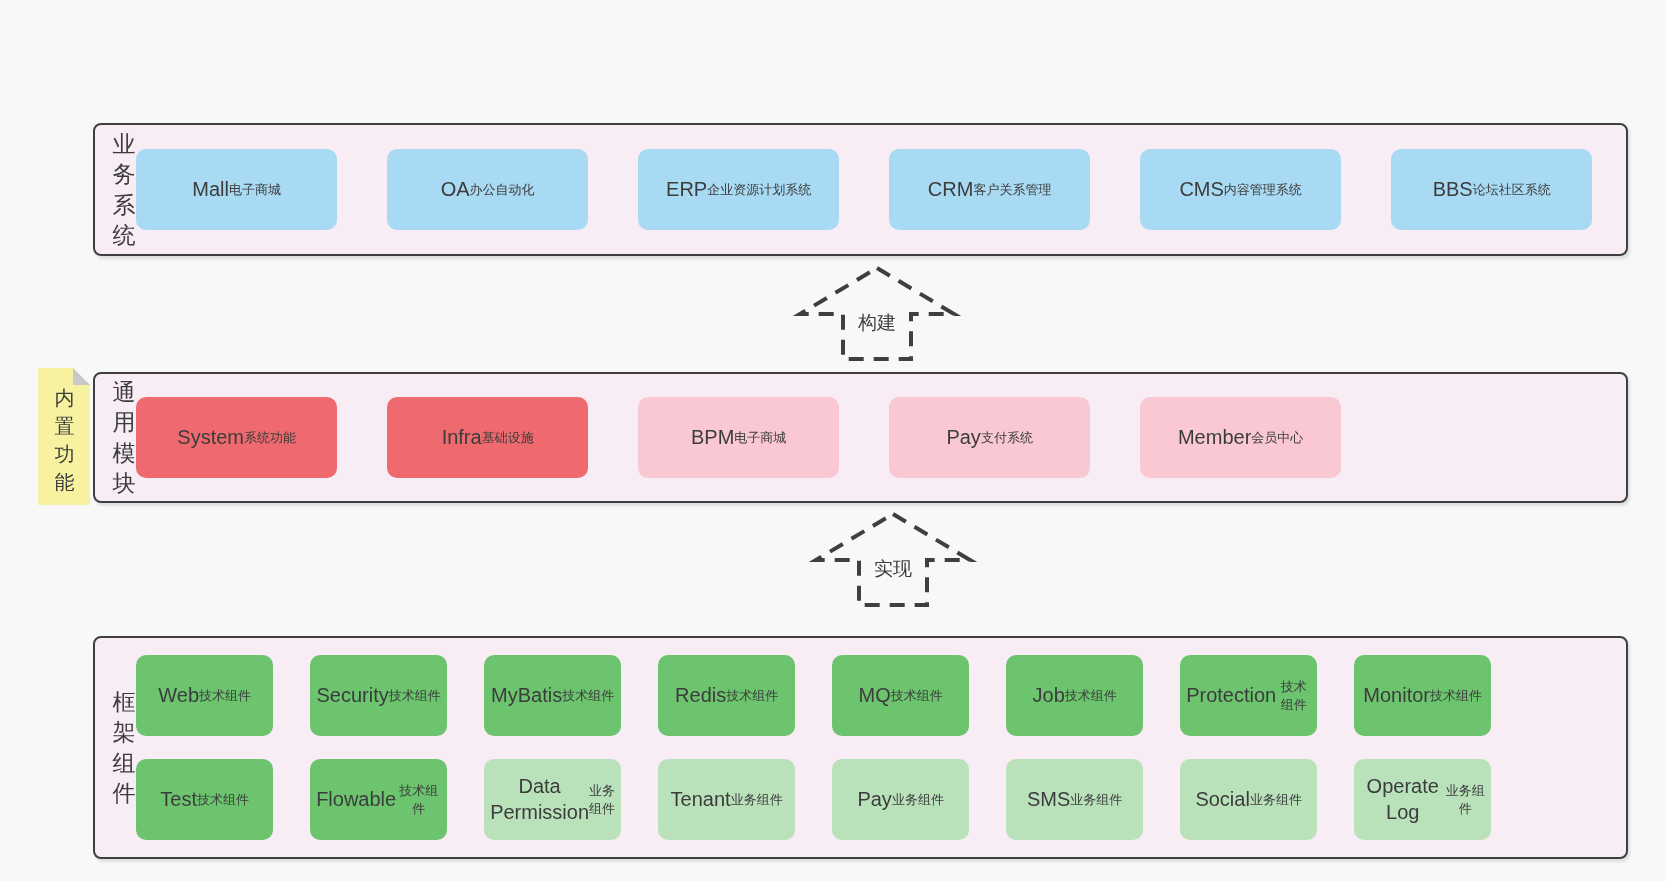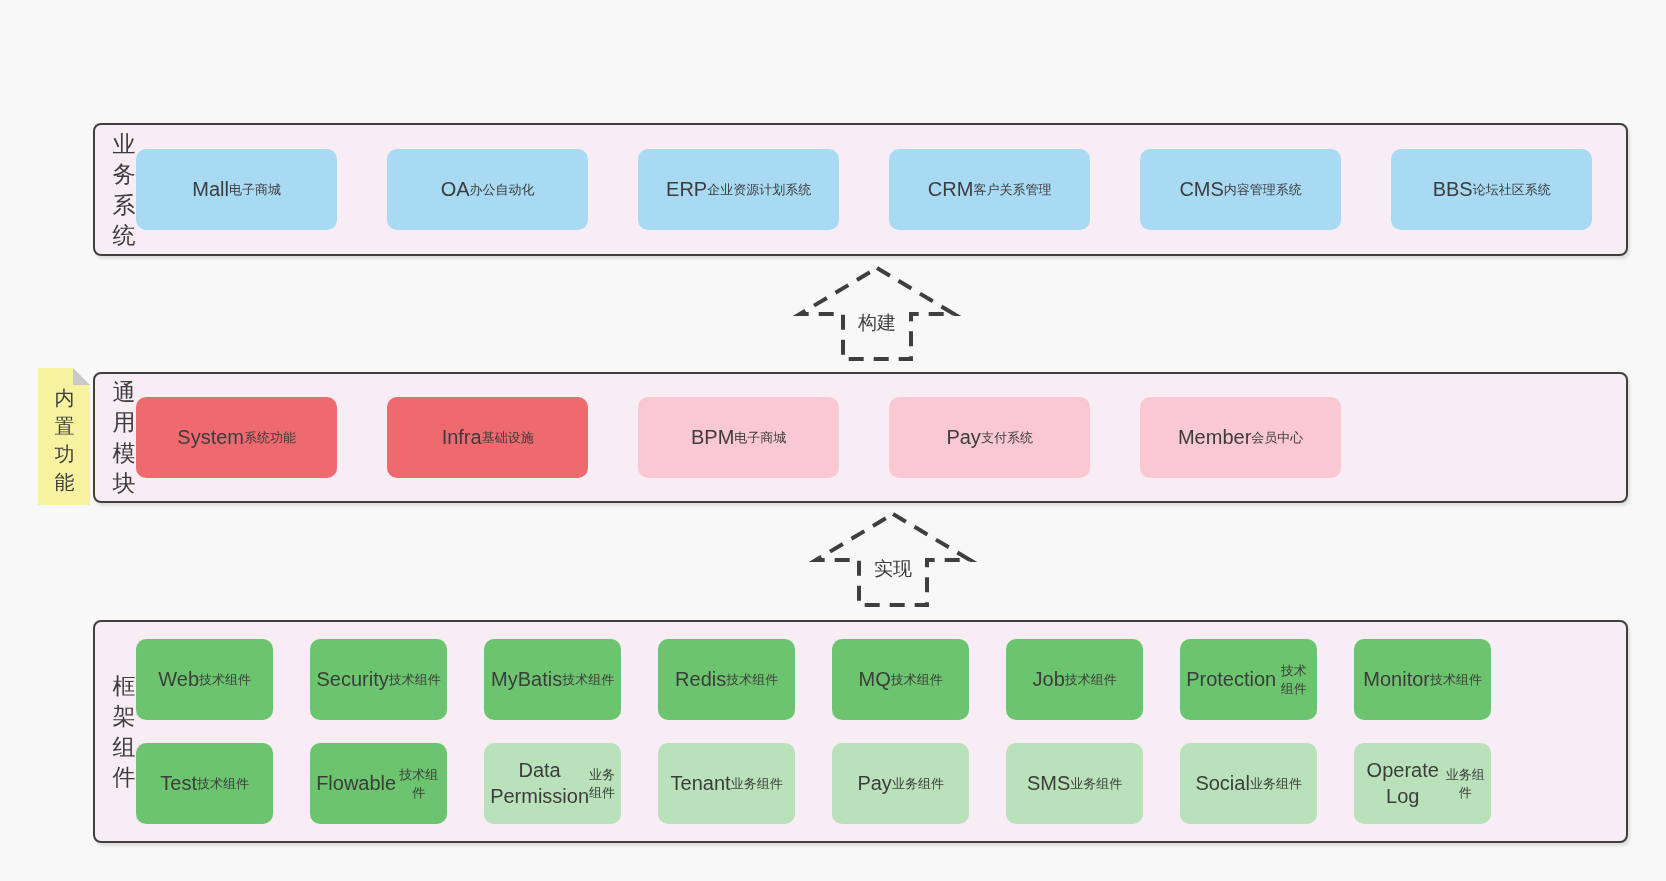--- a/index.html
+++ b/index.html
@@ -34,21 +34,21 @@
   
   .band{
     position:absolute;left:93px;width:1535px;box-sizing:border-box;
     background:var(--band_bg,#f8edf5);
     border:2px solid var(--border,#3f3f3f);border-radius:8px;
     box-shadow:2px 3px 3px rgba(0,0,0,.10);
     display:flex;align-items:center;
   }
   .band-top{top:123px;height:133px;}
   .band-mid{top:372px;height:131px;}
-  .band-bot{top:620px;height:223px;}
+  .band-bot{top:636px;height:223px;}
   .band-label{
     flex:0 0 auto;width:1.05em;margin:0 0 0 17px;
     font-size:23px;line-height:1.32;text-align:center;word-break:break-all;
   }
   .grid-wrap{flex:1;display:flex;flex-direction:column;gap:23px;padding-right:14px;}
   .box-grid{display:flex;align-items:center;}
   .cols6{gap:50px;}
   .cols8{gap:37px;}
 
   

